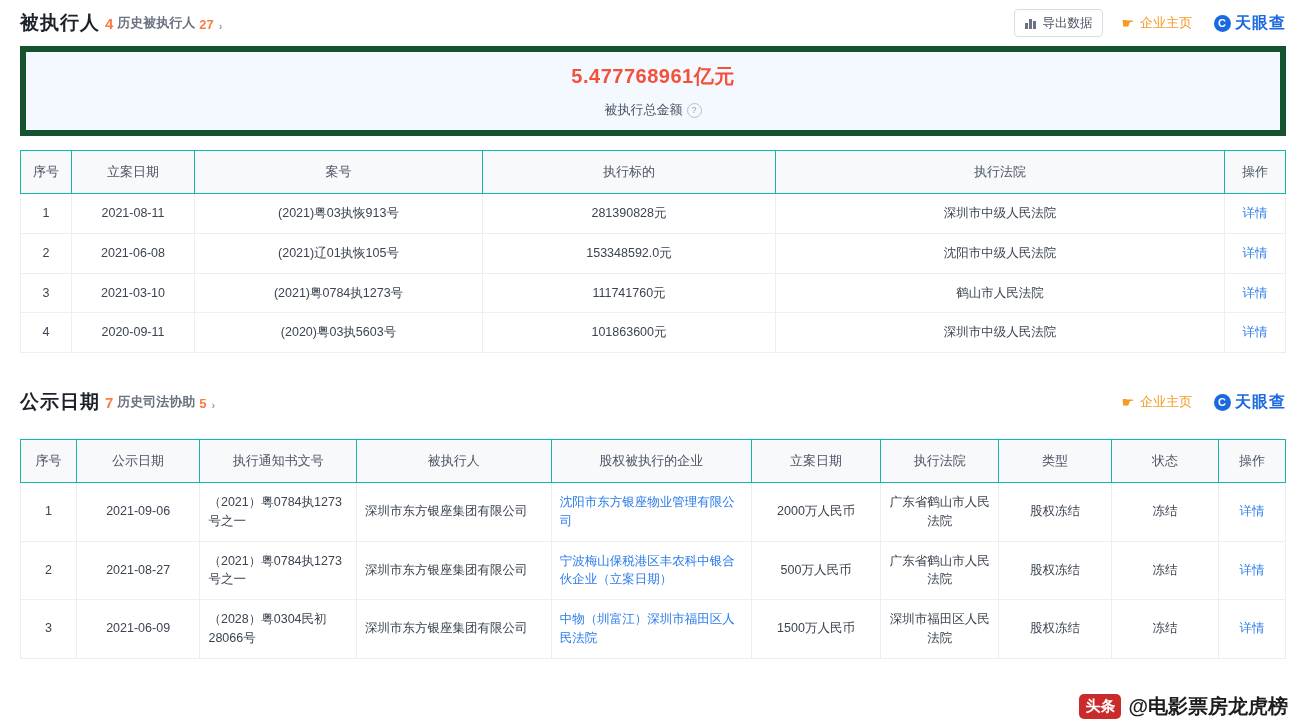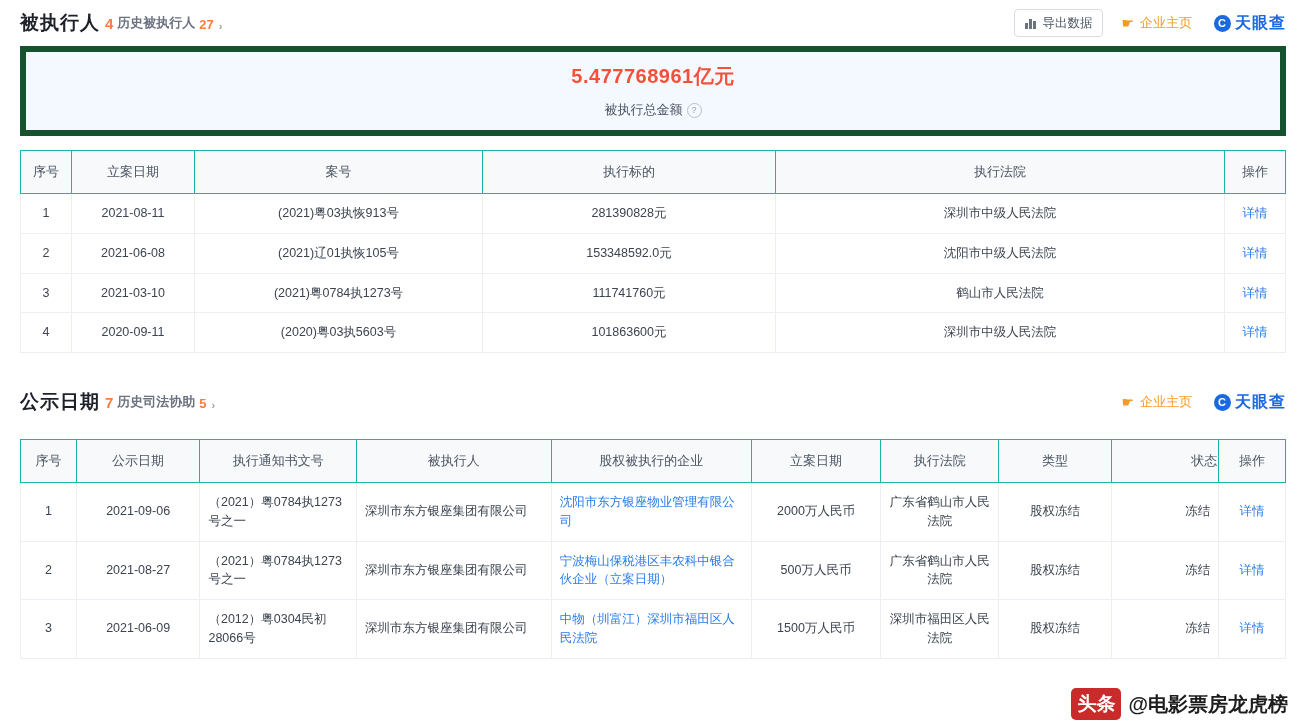--- a/index.html
+++ b/index.html
@@ -197,41 +197,41 @@
 
   .tbl2 { margin-top: 14px; }
   .tbl2 th:nth-child(1), .tbl2 td:nth-child(1) { width: 48px; }
   .tbl2 th:nth-child(2), .tbl2 td:nth-child(2) { width: 110px; }
   .tbl2 th:nth-child(3), .tbl2 td:nth-child(3) { width: 140px; }
   .tbl2 th:nth-child(4), .tbl2 td:nth-child(4) { width: 175px; }
   .tbl2 th:nth-child(5), .tbl2 td:nth-child(5) { width: 180px; }
   .tbl2 th:nth-child(6), .tbl2 td:nth-child(6) { width: 115px; }
   .tbl2 th:nth-child(7), .tbl2 td:nth-child(7) { width: 105px; }
   .tbl2 th:nth-child(8), .tbl2 td:nth-child(8) { width: 100px; }
-  .tbl2 th:nth-child(9), .tbl2 td:nth-child(9) { width: 95px; text-align: right; }
+  .tbl2 th:nth-child(9), .tbl2 td:nth-child(9) { width: 95px; }
   .tbl2 th:nth-child(10), .tbl2 td:nth-child(10) { width: 58px; }
 
   .section2 { margin-top: 26px; }
 
   
   .watermark {
     position: absolute;
     right: 18px;
     bottom: 8px;
     display: flex;
     align-items: center;
     font-size: 20px;
     font-weight: bold;
     color: #1d1d1d;
   }
   .watermark .wm-logo {
     background: #c92a2a;
     color: #fff;
     border-radius: 5px;
-    font-size: 19px;
+    font-size: 15px;
     padding: 3px 6px;
     margin-right: 7px;
     font-weight: bold;
   }
 </style>
 </head>
 <body>
 
 <div class="page">
 
@@ -377,21 +377,21 @@
         <td class="cell-left a-blue">宁波梅山保税港区丰农科中银合伙企业（立案日期）</td>
         <td>500万人民币</td>
         <td>广东省鹤山市人民法院</td>
         <td>股权冻结</td>
         <td>冻结</td>
         <td class="detail-link">详情</td>
       </tr>
       <tr>
         <td>3</td>
         <td>2021-06-09</td>
-        <td class="cell-left">（2012）粤0304民初28066号</td>
+        <td class="cell-left">（2028）粤0304民初28066号</td>
         <td class="cell-left">深圳市东方银座集团有限公司</td>
         <td class="cell-left a-blue">中物（圳富江）深圳市福田区人民法院</td>
         <td>1500万人民币</td>
         <td>深圳市福田区人民法院</td>
         <td>股权冻结</td>
         <td>冻结</td>
         <td class="detail-link">详情</td>
       </tr>
     </tbody>
   </table>

